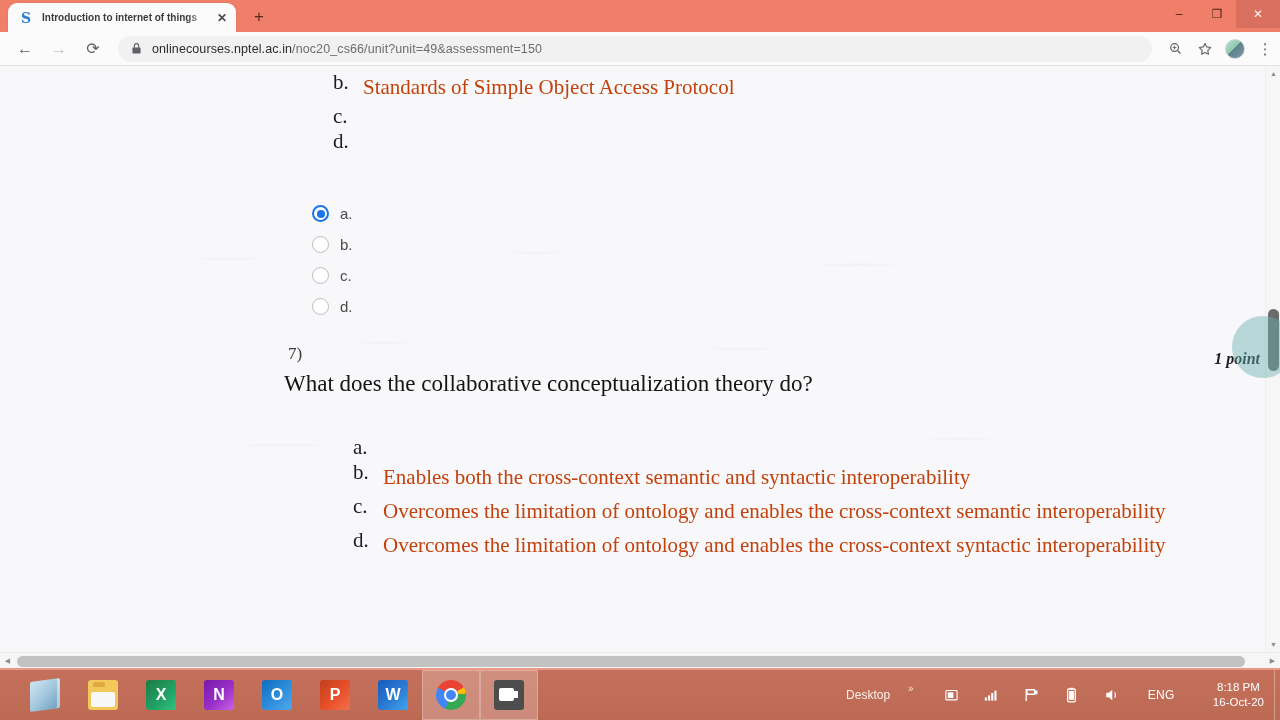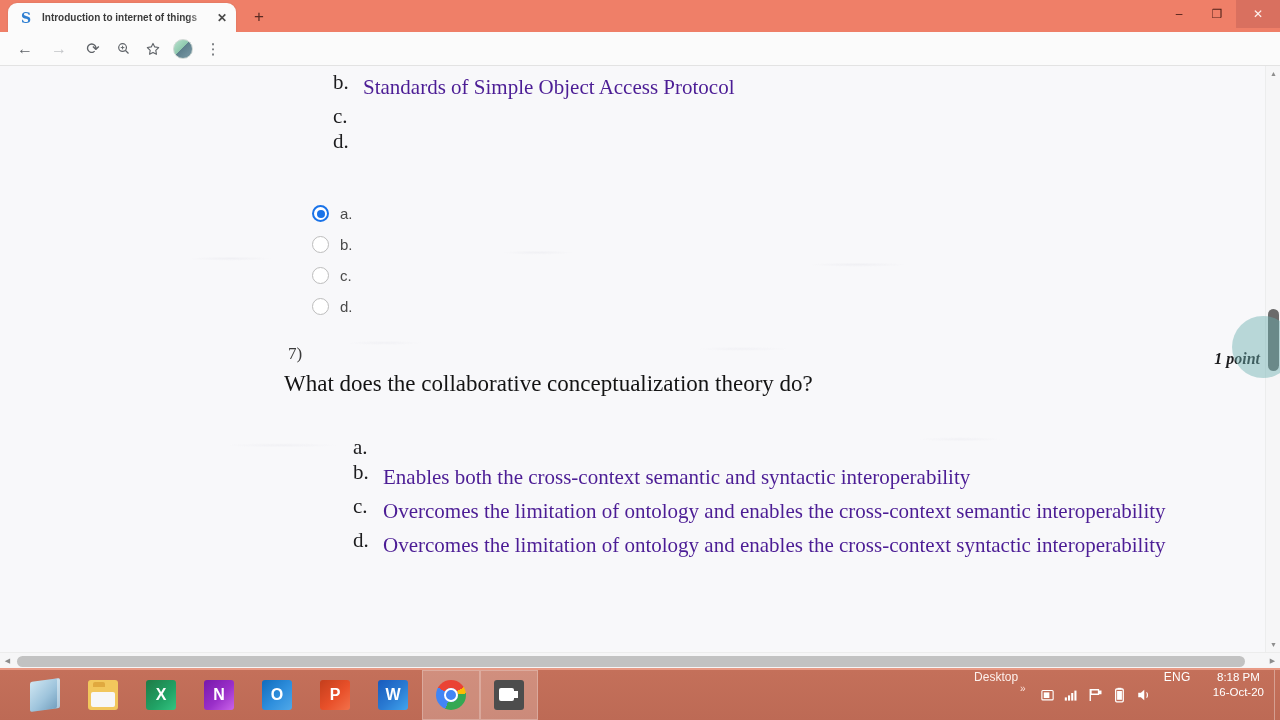--- a/index.html
+++ b/index.html
@@ -117,21 +117,21 @@
 
   .opt-list { position: absolute; }
   .opt-row { display: flex; align-items: flex-start; }
   .opt-letter {
     width: 30px; flex: 0 0 30px;
     font-family: "Liberation Serif", serif;
     font-size: 21px; color: #1d1d1f;
   }
   .opt-text {
     font-family: "Liberation Serif", serif;
-    font-size: 21px; color: #4c1d95; line-height: 34px;
+    font-size: 21px; color: #c2410c; line-height: 34px;
     white-space: nowrap;
   }
   .opt-text.just { white-space: normal; text-align: justify; }
 
   
   .radios { position: absolute; left: 312px; top: 132px; }
   .radio-row { display: flex; align-items: center; height: 31px; }
   .radio {
     width: 17px; height: 17px; border-radius: 50%;
     border: 1.6px solid #bdbdbd; background: #fff;
@@ -279,22 +279,22 @@
     border-radius:50%; background:#4285f4; box-shadow: inset 0 0 0 2px #fff;
   }
   .ic-rec { background: #4d4d4d; border-radius: 3px; padding: 4px; }
   .ic-rec::after {
     content:""; position:absolute; left:5px; top:8px; width:15px; height:13px;
     background:#fff; border-radius:2px;
     box-shadow: 7px 0 0 -3px #fff;
   }
 
   .tb-right {
-    margin-left: auto; display: flex; 
-    height: 100%; padding-right: 10px; color: #fff;
+    margin-left: auto; display: flex; align-items: center;
+    height: 100%; padding-right: 10px; color: #fff; gap: 16px;
   }
   .tb-desktop { font-size: 12px; color: #fdf0ec; margin-right: 2px; }
   .tb-chev { font-size: 10px; color: #fde2da; align-self: flex-start; margin-top: 13px; margin-right: 10px; }
   .tray-ic {
     width: 24px; height: 100%;
     display: flex; align-items: center; justify-content: center;
     color: #fff;
   }
   .tb-lang { font-size: 12px; color: #fff; margin: 0 10px 0 8px; letter-spacing: .4px; }
   .tb-clock {
@@ -324,20 +324,26 @@
       <div class="wc">❐</div>
       <div class="wc close">✕</div>
     </div>
   </div>
 
   <div class="toolbar">
     <div class="navbtn">←</div>
     <div class="navbtn disabled">→</div>
     <div class="navbtn">⟳</div>
 
+    <div class="omnibox">
+      <svg class="lock" viewBox="0 0 24 24">
+        <path d="M7 10V7a5 5 0 0 1 10 0v3h1.2a1.3 1.3 0 0 1 1.3 1.3v8.4a1.3 1.3 0 0 1-1.3 1.3H5.8a1.3 1.3 0 0 1-1.3-1.3v-8.4A1.3 1.3 0 0 1 5.8 10H7zm2 0h6V7a3 3 0 0 0-6 0v3z" fill="#5f6368"></path>
+      </svg>
+      <span class="url"><b>onlinecourses.nptel.ac.in</b><span>/noc20_cs66/unit?unit=49&amp;assessment=150</span></span>
+    </div>
 
     <div class="tbicon">
       <svg width="15" height="15" viewBox="0 0 24 24">
         <circle cx="10.5" cy="10.5" r="6.2" fill="none" stroke="#5f6368" stroke-width="1.9"></circle>
         <line x1="15.2" y1="15.2" x2="20" y2="20" stroke="#5f6368" stroke-width="1.9"></line>
         <line x1="7.6" y1="10.5" x2="13.4" y2="10.5" stroke="#5f6368" stroke-width="1.5"></line>
         <line x1="10.5" y1="7.6" x2="10.5" y2="13.4" stroke="#5f6368" stroke-width="1.5"></line>
       </svg>
     </div>
     <div class="tbicon">

